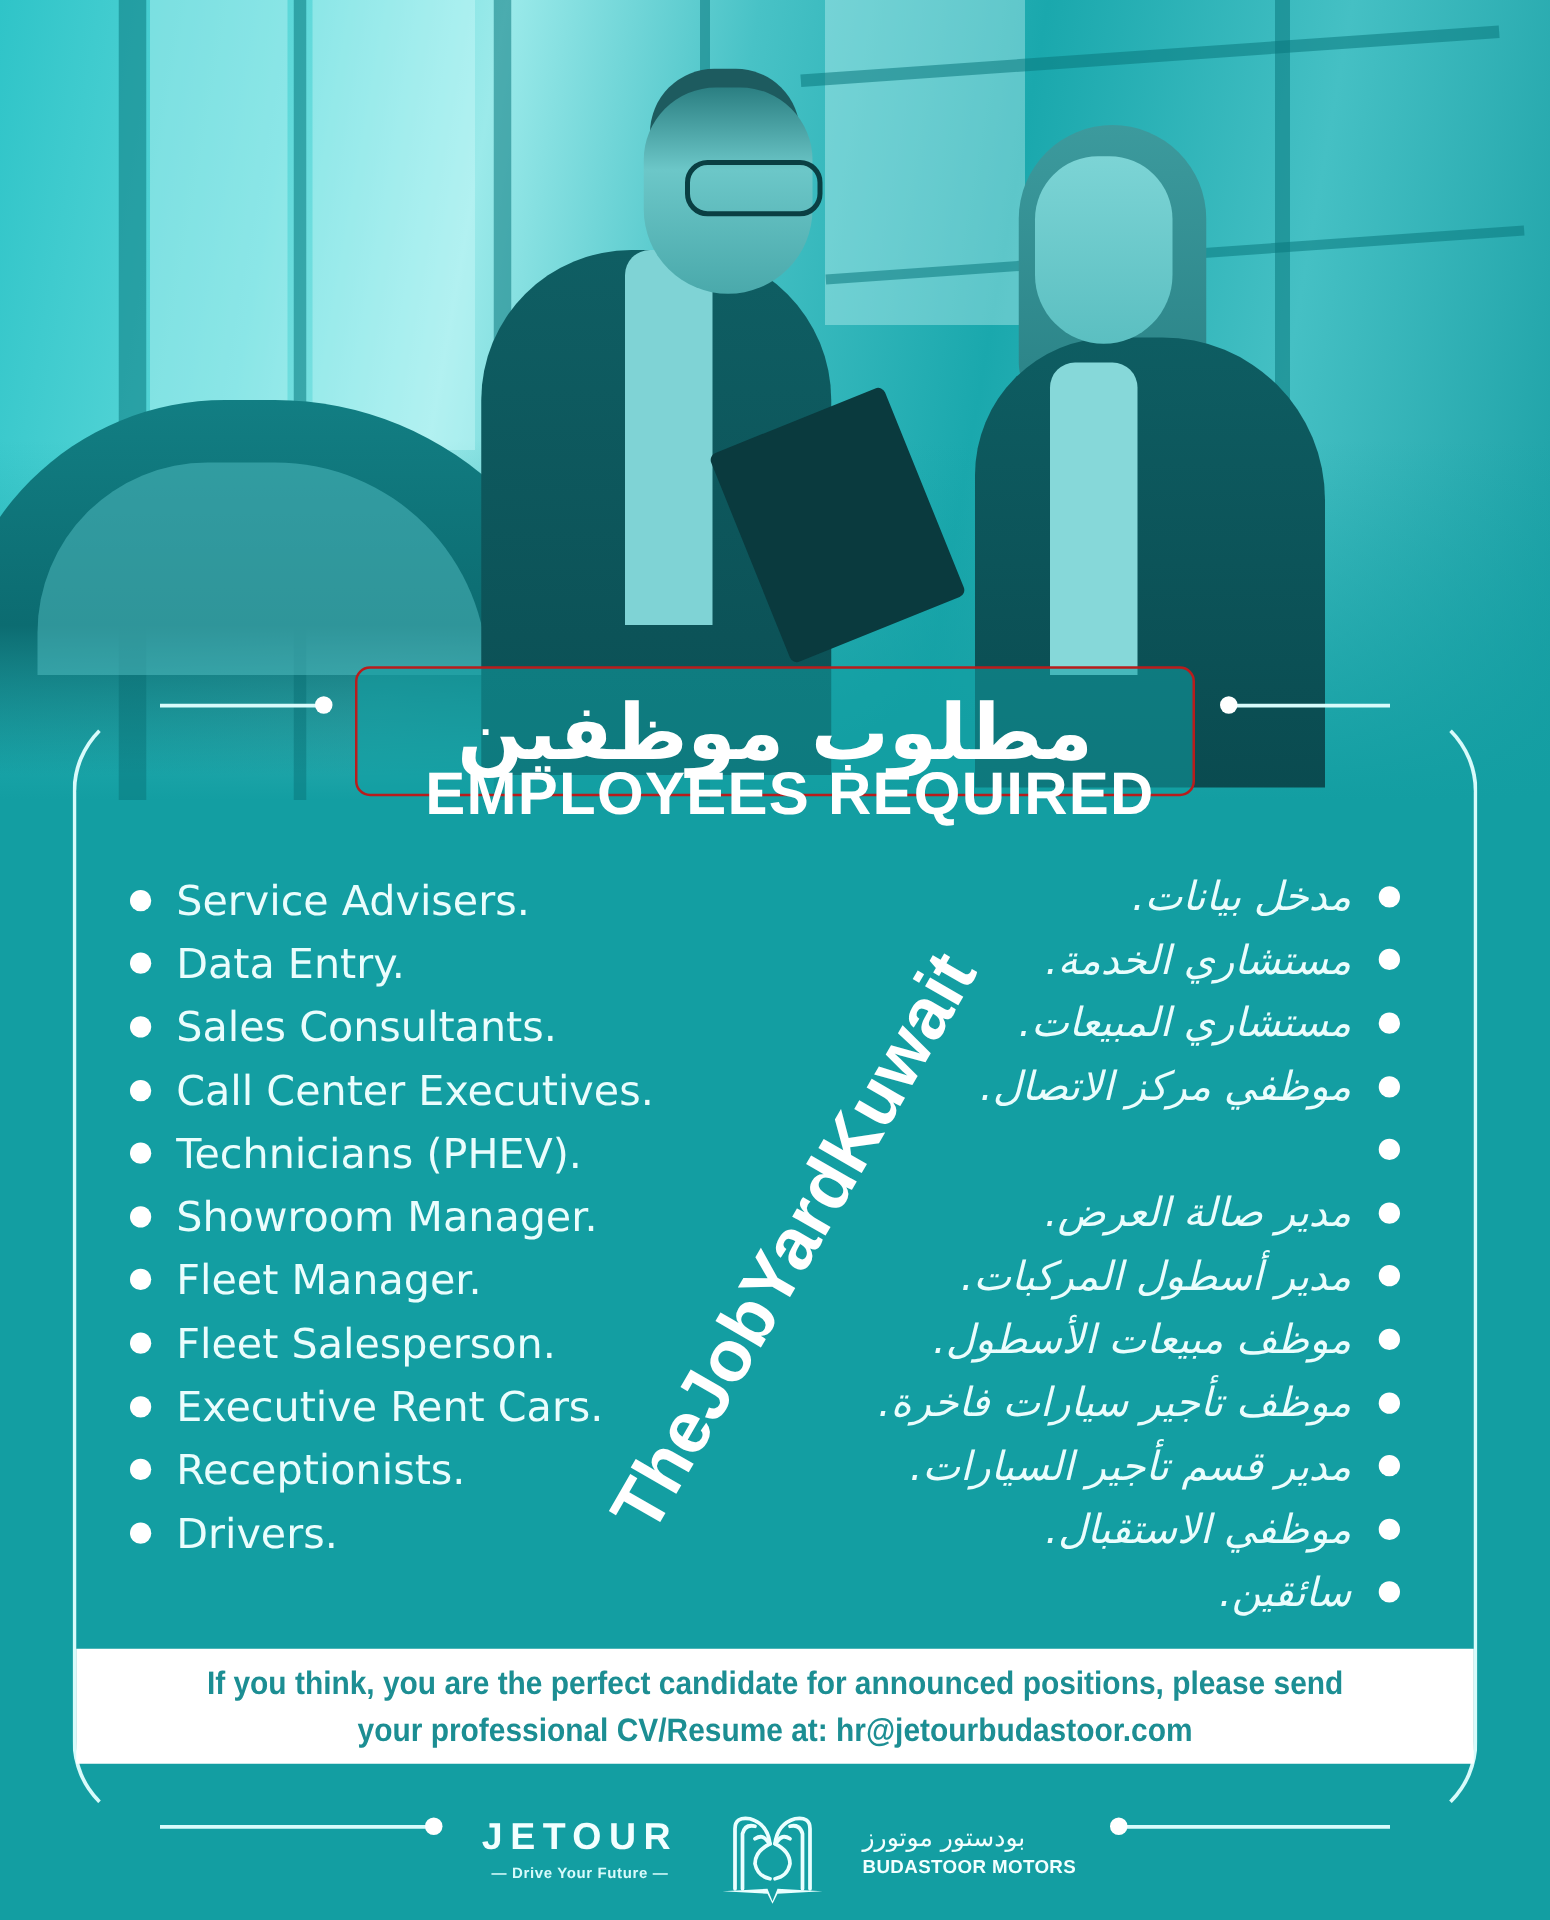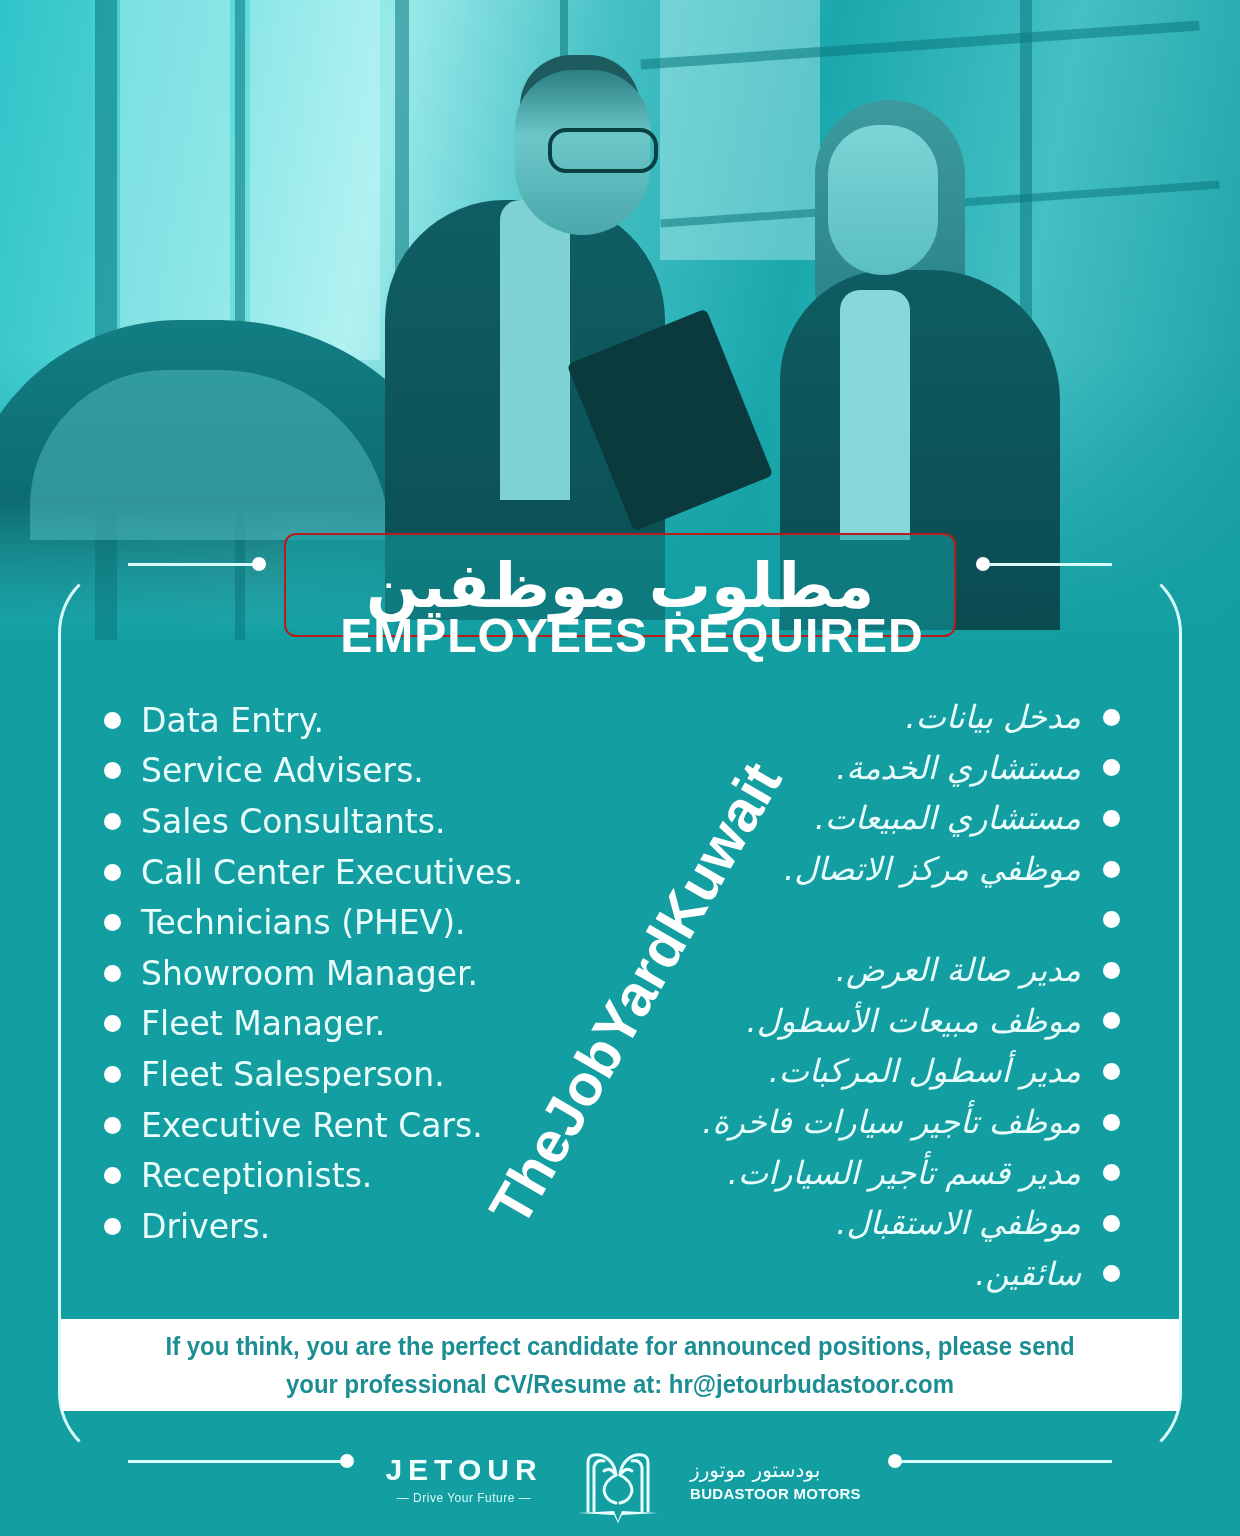--- a/index.html
+++ b/index.html
@@ -156,21 +156,21 @@
     }
     .jetour {
       position: absolute; left: 376px; top: 8px; width: 176px; text-align: center;
     }
     .jetour-word {
       font-family: "Liberation Sans", sans-serif; font-weight: bold;
       font-size: 30px; letter-spacing: 6px; color: #f2ffff; line-height: 34px;
     }
     .jetour-tag {
       font-family: "Liberation Sans", sans-serif; font-size: 12px; color: #d8fbfb;
-      letter-spacing: 0.5px; margin-top: 4px;
+      letter-spacing: 0.5px; margin-top: 4px; font-weight: bold;
     }
     .emblem {
       position: absolute; left: 574px; top: 0px; width: 88px; height: 80px;
     }
     .budastoor {
       position: absolute; left: 690px; top: 12px; width: 200px;
     }
     .budastoor-ar {
       font-family: "DejaVu Sans", sans-serif; font-size: 20px; color: #f2ffff;
       direction: rtl; text-align: left; line-height: 26px;
@@ -219,28 +219,28 @@
 <div class="dot" style="left:888px;top:1454px;"></div>
 
 <div class="title-box">
   <span class="title-ar">مطلوب موظفين</span>
 </div>
 <div class="title-en">EMPLOYEES REQUIRED</div>
 
 <ul class="list list-en">
   <li>
       <span class="bullet"></span>
+      <span>Service Advisers.</span>
+    </li>
+  <li>
+      <span class="bullet"></span>
       <span>Data Entry.</span>
     </li>
   <li>
       <span class="bullet"></span>
-      <span>Service Advisers.</span>
-    </li>
-  <li>
-      <span class="bullet"></span>
       <span>Sales Consultants.</span>
     </li>
   <li>
       <span class="bullet"></span>
       <span>Call Center Executives.</span>
     </li>
   <li>
       <span class="bullet"></span>
       <span>Technicians (PHEV).</span>
     </li>
@@ -289,25 +289,25 @@
     </li>
   <li>
       <span class="bullet"></span>
     </li>
   <li>
       <span class="bullet"></span>
       <span>مدير صالة العرض.</span>
     </li>
   <li>
       <span class="bullet"></span>
+      <span>مدير أسطول المركبات.</span>
+    </li>
+  <li>
+      <span class="bullet"></span>
       <span>موظف مبيعات الأسطول.</span>
-    </li>
-  <li>
-      <span class="bullet"></span>
-      <span>مدير أسطول المركبات.</span>
     </li>
   <li>
       <span class="bullet"></span>
       <span>موظف تأجير سيارات فاخرة.</span>
     </li>
   <li>
       <span class="bullet"></span>
       <span>مدير قسم تأجير السيارات.</span>
     </li>
   <li>

